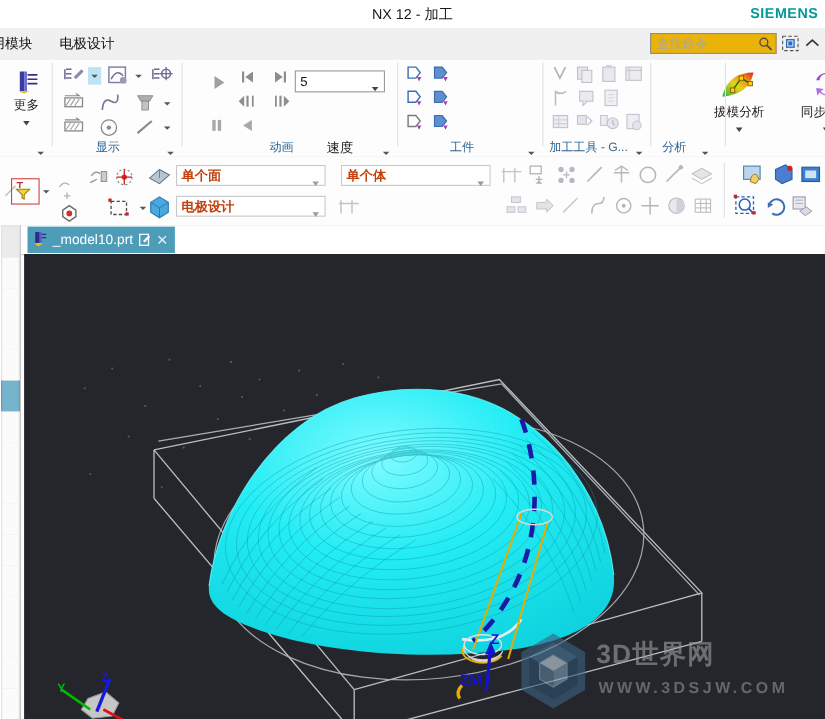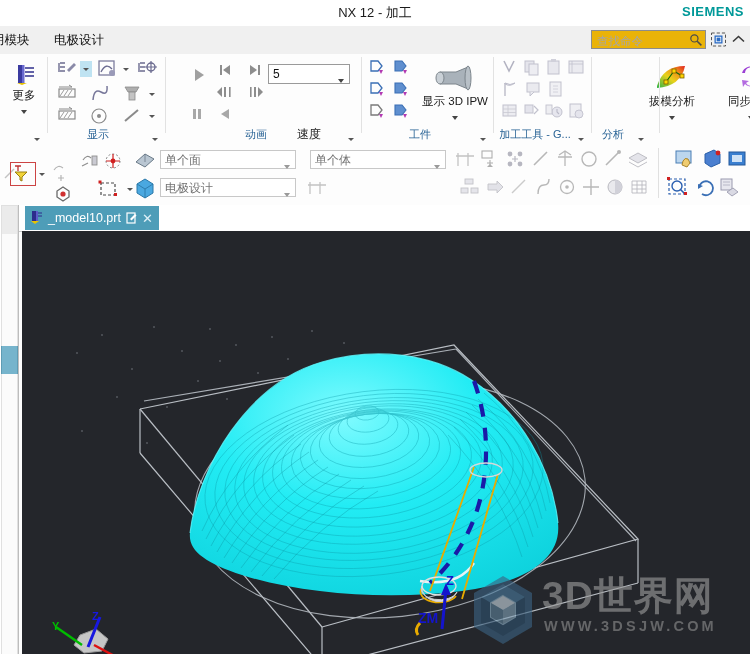--- a/index.html
+++ b/index.html
@@ -64,21 +64,21 @@
   .bigbtn .lbl{font-size:11.5px;color:#1a1a1a;white-space:nowrap;display:block;}
   .icbox{position:absolute;cursor:default;}
 
   .caret{width:0;height:0;border-left:3.5px solid transparent;border-right:3.5px solid transparent;border-top:4px solid #444;display:inline-block;}
   .caret-sm{width:0;height:0;border-left:3px solid transparent;border-right:3px solid transparent;border-top:3.5px solid #555;display:inline-block;}
 
   .combo{
     position:absolute;border:1px solid #9a9a9a;background:#fff;box-sizing:border-box;
   }
   .combo .val{position:absolute;left:4px;top:0;bottom:0;line-height:18px;font-size:12px;color:#111;}
-  .combo .val.ph{color:#737373;}
+  .combo .val.ph{color:#c2410c;font-weight:bold;}
   .combo .dd{position:absolute;right:5px;top:50%;margin-top:-2px;}
   .combo.dim{border-color:#c8c8c8;}
 
   
   .toolbar2{
     position:absolute;left:0;top:142px;width:750px;height:63px;
     background:#fdfdfd;border-bottom:1px solid #cfcfcf;overflow:hidden;
   }
   .tb2-sep{position:absolute;top:6px;width:1px;height:50px;background:#e0e0e0;}
 
@@ -108,21 +108,21 @@
   .viewport{
     position:absolute;left:22px;top:231px;width:728px;height:423px;
     background:#24262b;overflow:hidden;
   }
 
   .watermark{
     position:absolute;right:10px;bottom:8px;width:270px;height:72px;
     opacity:.62;pointer-events:none;
   }
   .wm-text{
-    position:absolute;left:72px;top:2px;font-size:39px;font-weight:bold;
+    position:absolute;left:72px;top:2px;font-size:24px;font-weight:bold;
     color:#9b9b9b;letter-spacing:1px;line-height:40px;white-space:nowrap;
   }
   .wm-sub{
     position:absolute;left:74px;top:44px;font-size:14.5px;font-weight:bold;
     color:#8e8e8e;letter-spacing:3.2px;white-space:nowrap;
   }
   .triad-lbl{position:absolute;font-size:11px;font-weight:bold;}
 </style>
 </head>
 <body>
@@ -346,31 +346,20 @@
             <polygon points="11,12 15,12 13,16" fill="#b23ab2"></polygon>
           </svg>
       </div>
       <div class="icbox" style="left:30px;top:48px;width:20px;height:18px;">
         <svg width="20" height="18" viewBox="0 0 20 18">
             <path d="M3 3 h7 l4 5 l-4 5 h-7 z" fill="#5f8fcf" stroke="#3a6fb5" stroke-width="1.1"></path>
             <polygon points="11,12 15,12 13,16" fill="#b23ab2"></polygon>
           </svg>
       </div>
 
-      <div class="bigbtn" style="left:56px;top:4px;width:74px;height:66px;">
-        <span style="display:block;margin:6px auto 2px;width:46px;height:28px;">
-          <svg width="46" height="28" viewBox="0 0 46 28">
-            <path d="M8 8 h16 l12 -5 v22 l-12 -5 h-16 z" fill="#a9b2ba" stroke="#7c858c" stroke-width="1"></path>
-            <ellipse cx="8" cy="14" rx="4" ry="6" fill="#c9d0d6" stroke="#7c858c" stroke-width="1"></ellipse>
-            <ellipse cx="36" cy="14" rx="3" ry="12" fill="#b8c0c7" stroke="#7c858c" stroke-width="1"></ellipse>
-          </svg>
-        </span>
-        <span class="lbl">显示 3D IPW</span>
-        <span class="caret" style="margin-top:3px;"></span>
-      </div>
 
       <div class="glabel" style="left:0;width:116px;">工件</div>
       <div class="gcaret" style="left:118px;"><span class="caret-sm"></span></div>
       <div class="sep"></div>
     </div>
 
     <div class="rgroup" style="left:494px;width:98px;">
       <div class="icbox" style="left:6px;top:4px;width:20px;height:18px;">
         <svg width="20" height="18" viewBox="0 0 20 18" opacity=".45">
             <path d="M4 3 l5 10 l5 -10" fill="none" stroke="#5a5a7a" stroke-width="1.6"></path>

